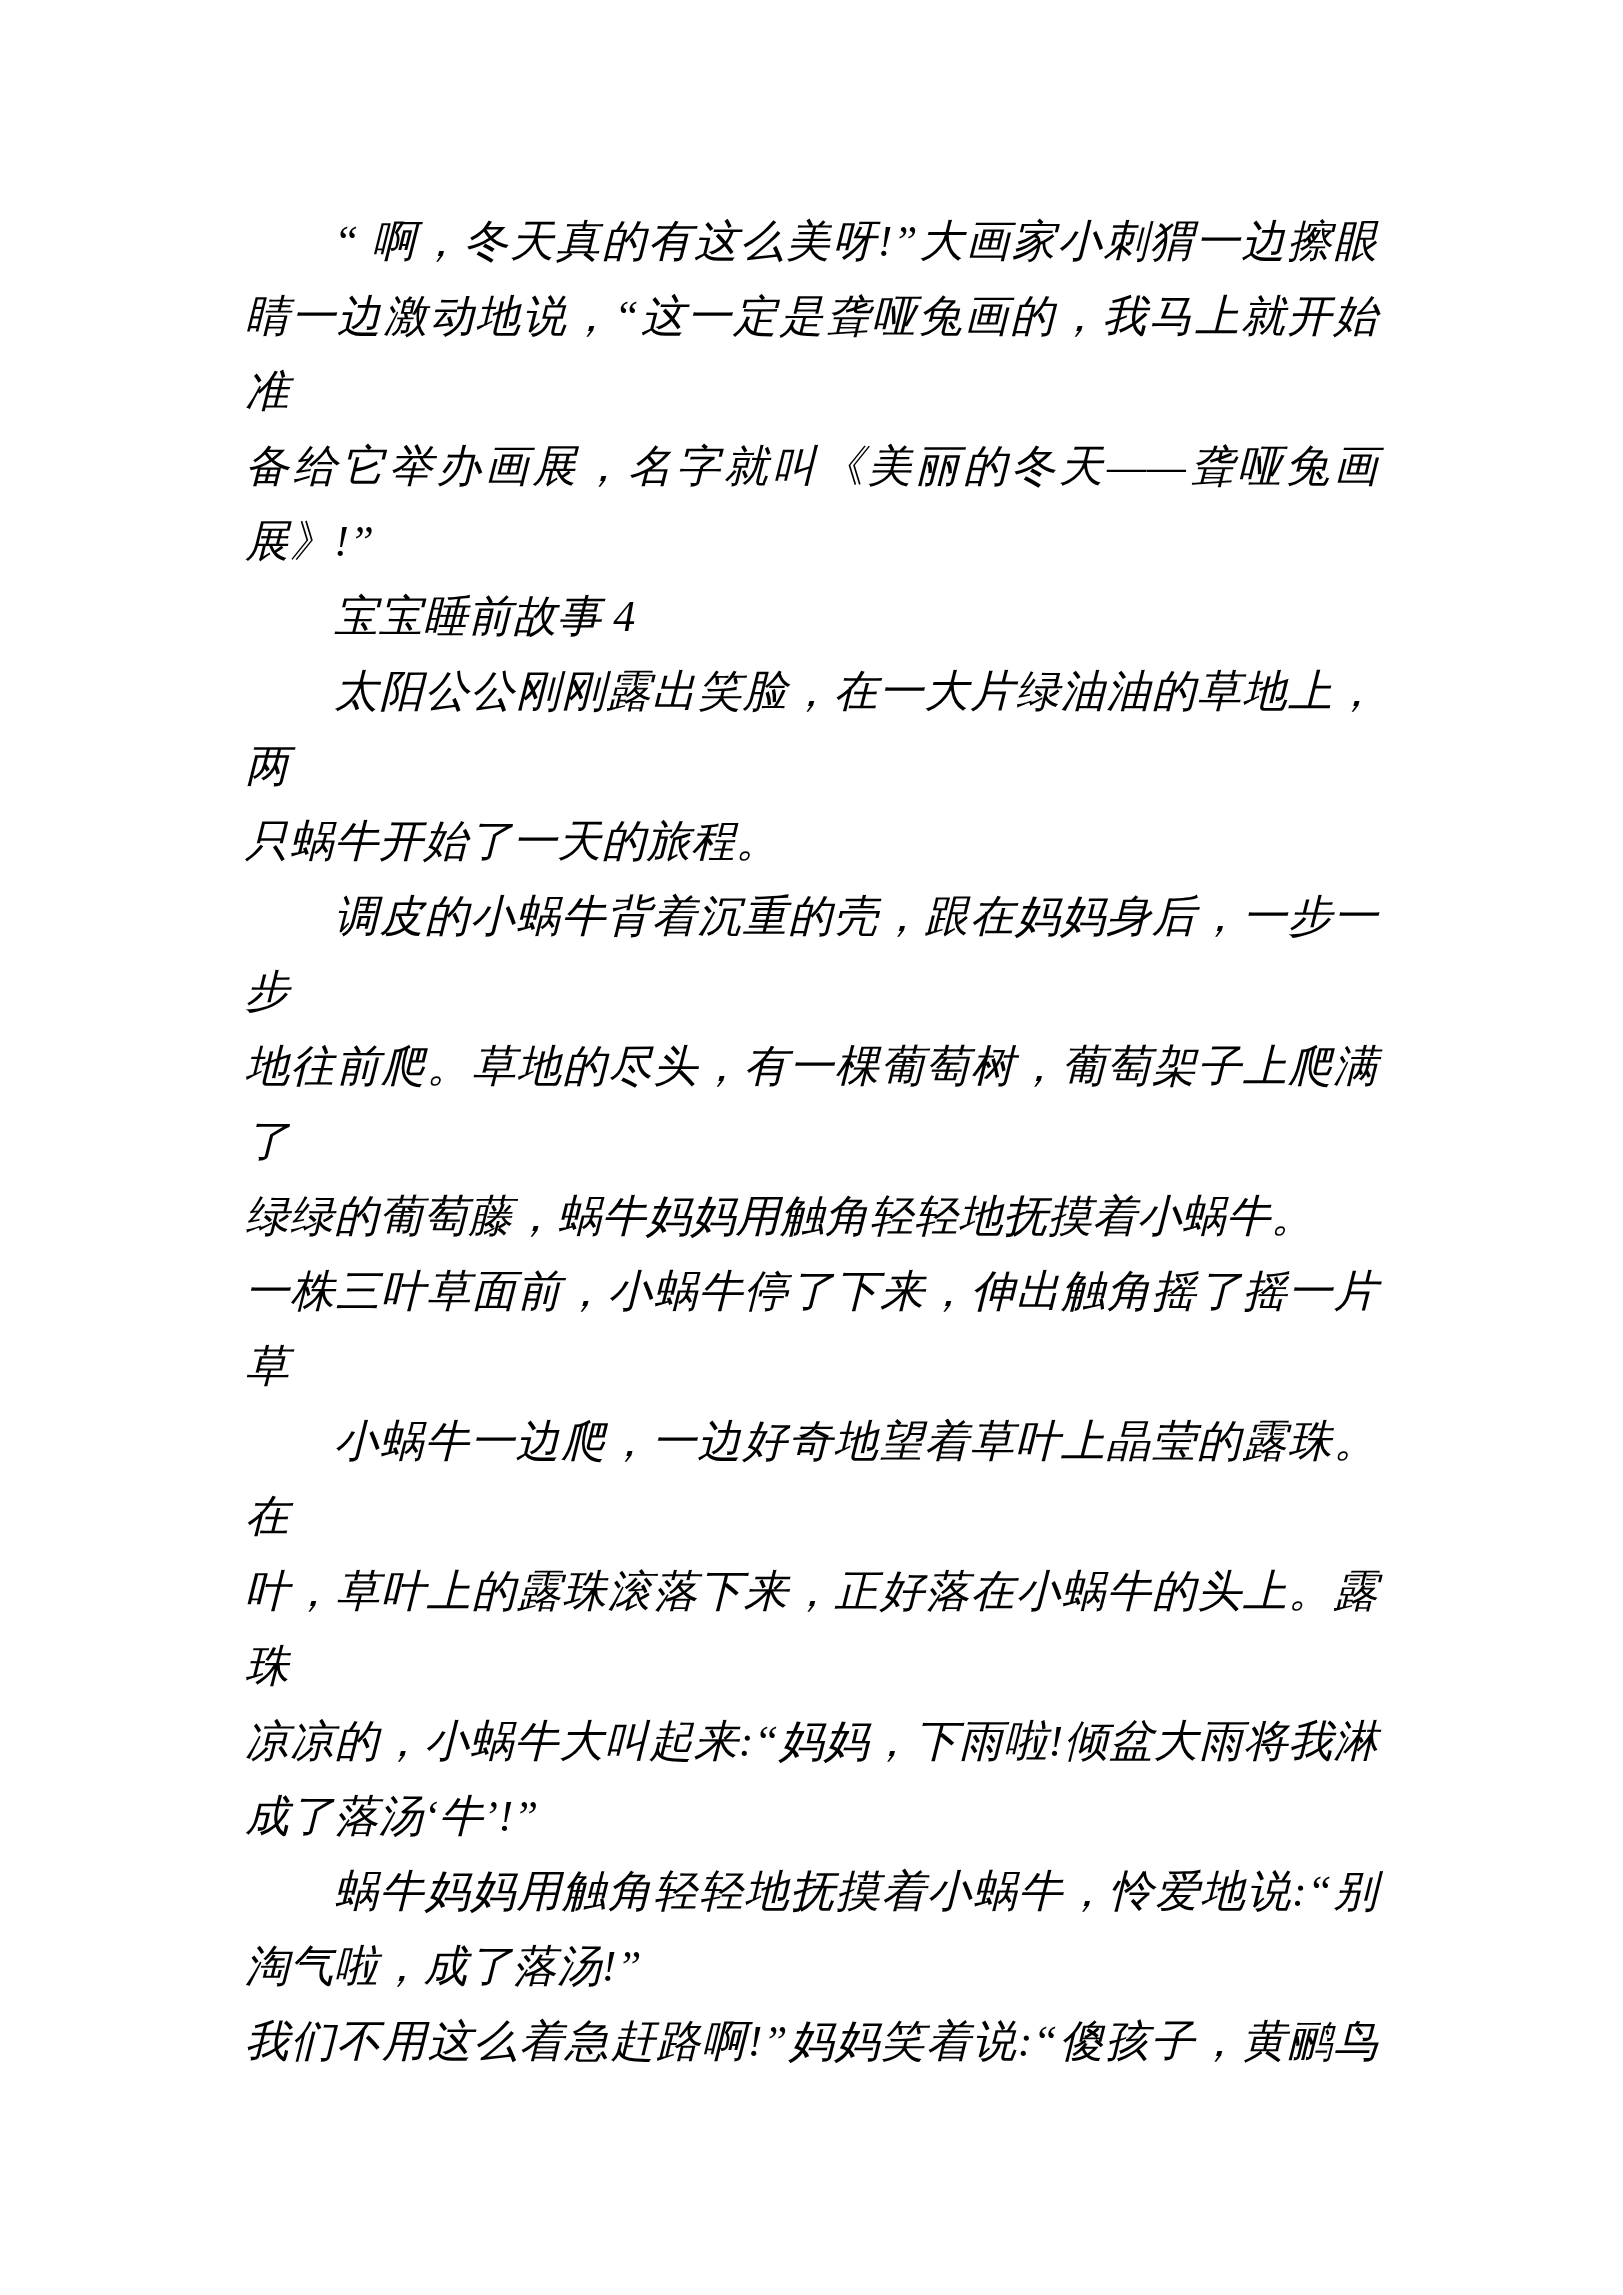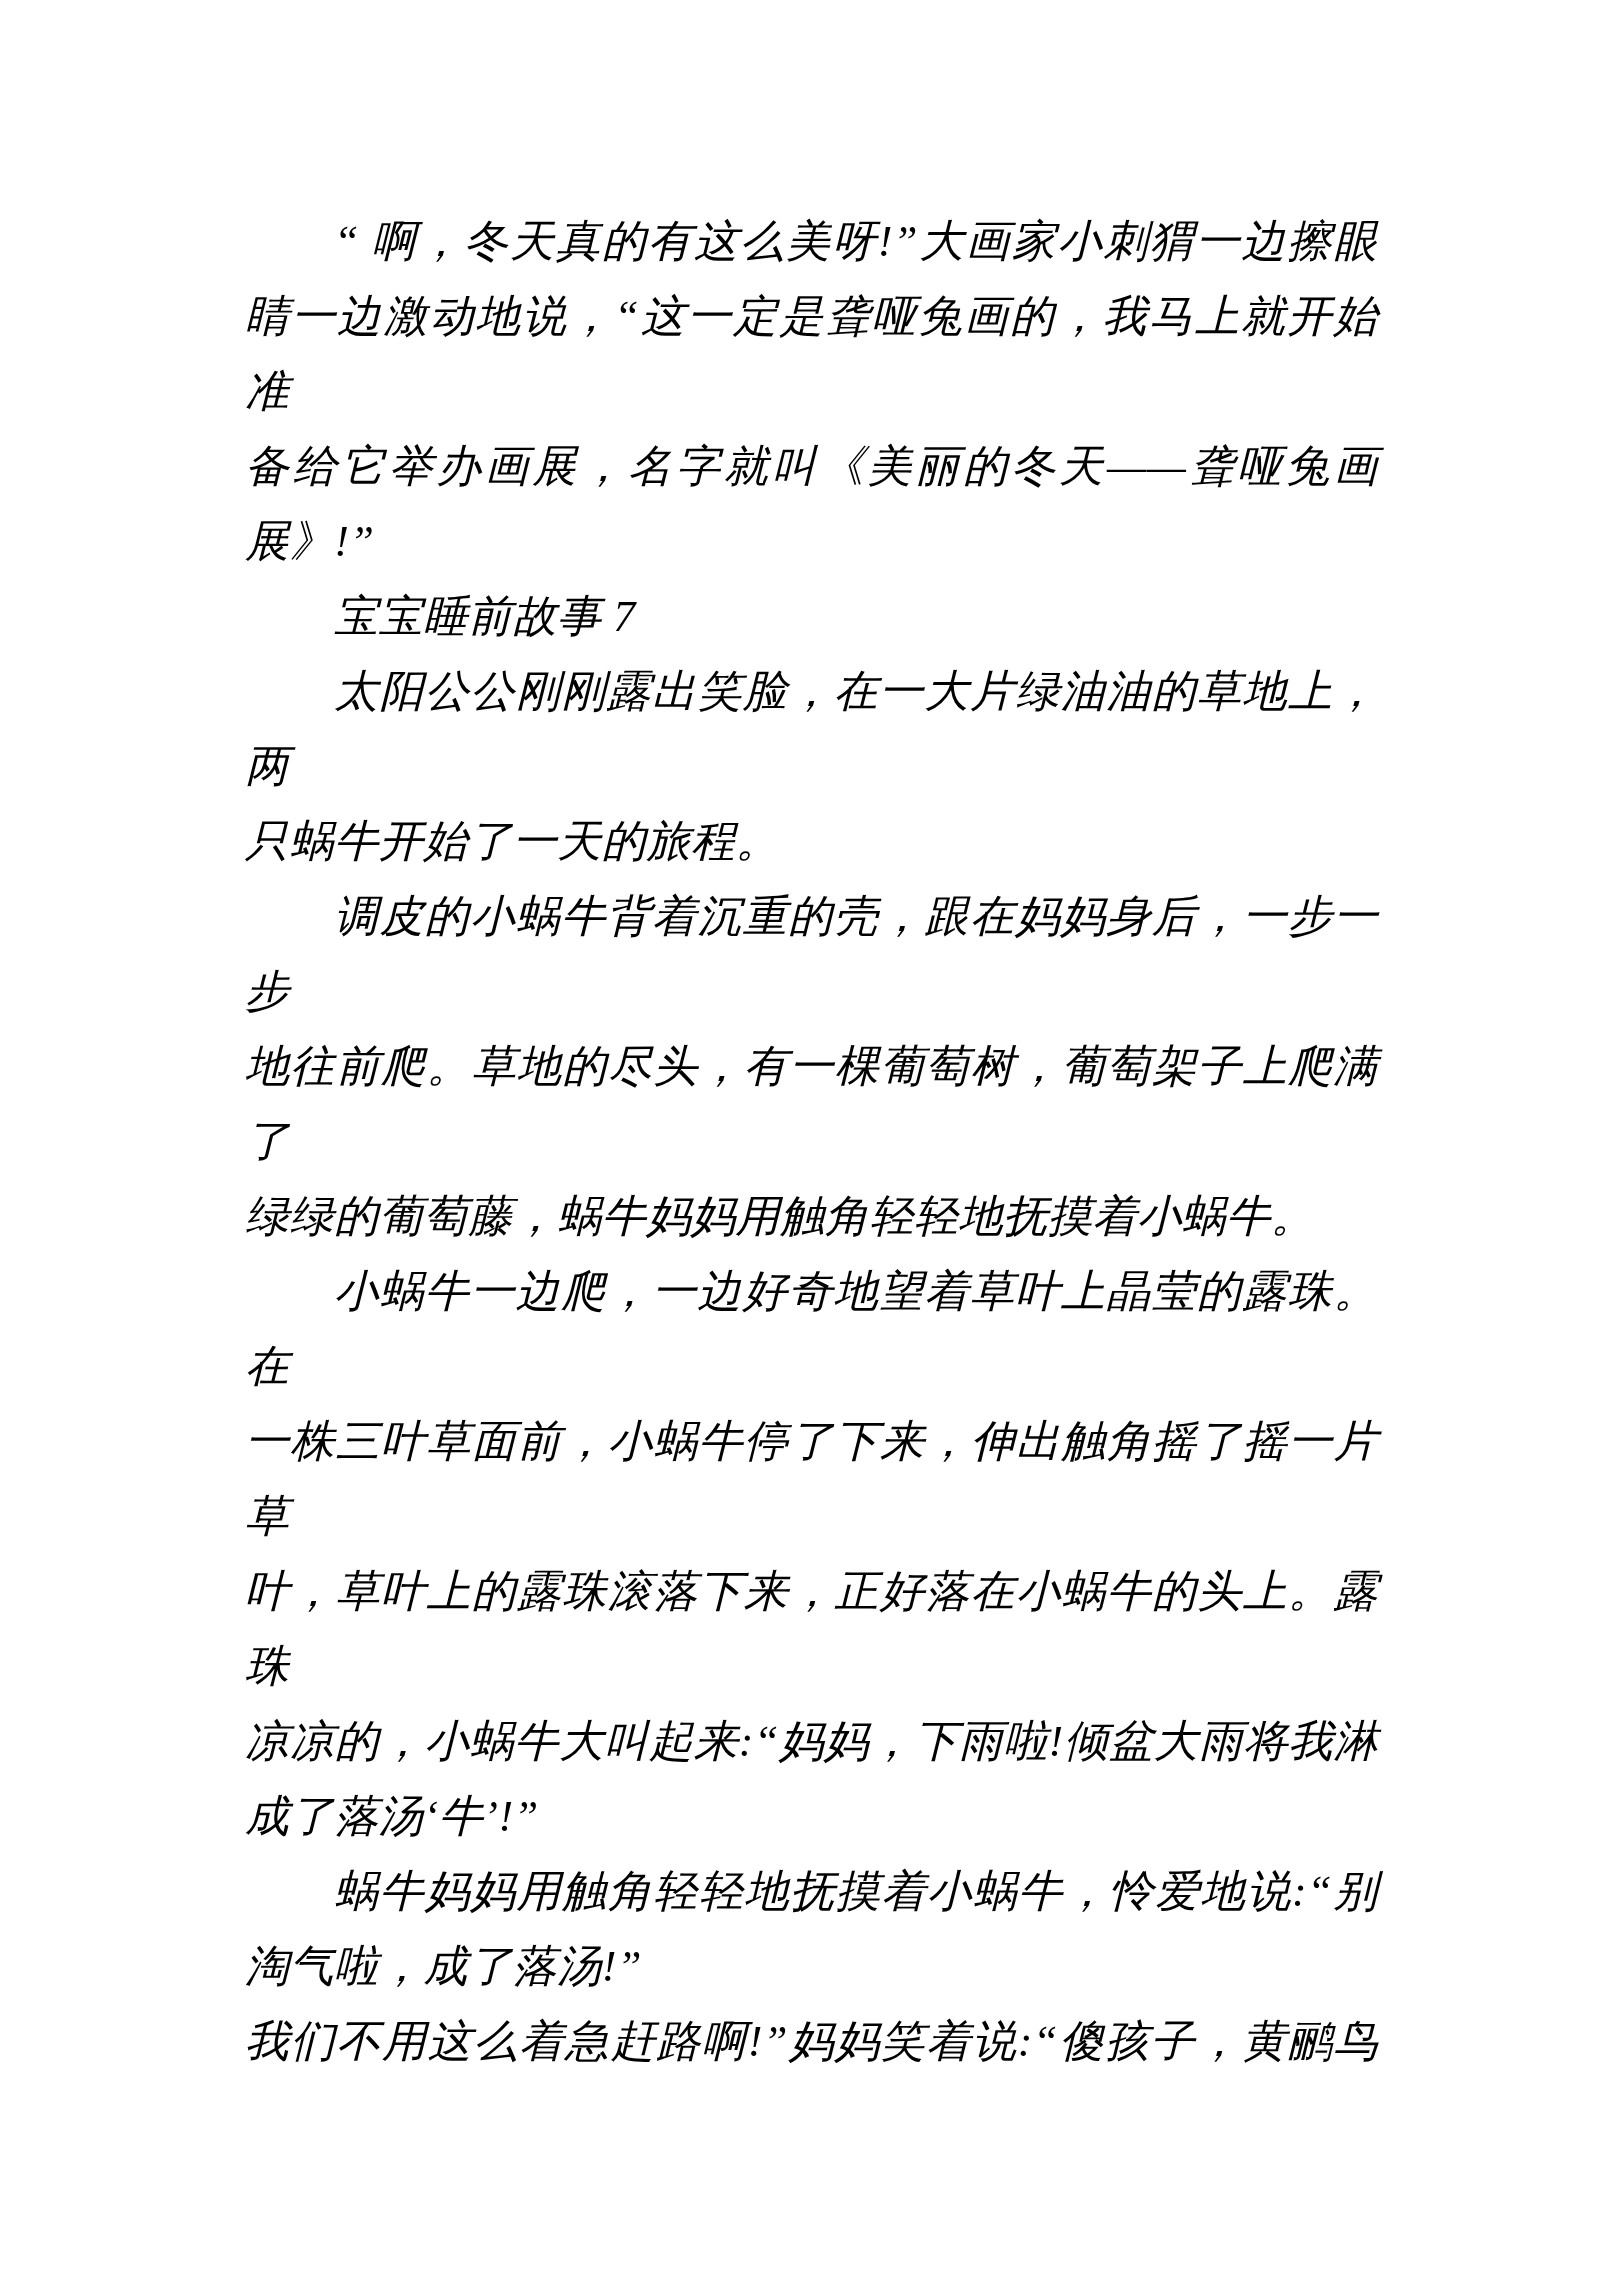--- a/index.html
+++ b/index.html
@@ -50,28 +50,28 @@
 </style>
 </head>
 <body>
 
 <div class="page">
   <div class="text-block">
     <div class="line indent fill">“ 啊，冬天真的有这么美呀!”大画家小刺猬一边擦眼</div>
     <div class="line fill">睛一边激动地说，“这一定是聋哑兔画的，我马上就开始准</div>
     <div class="line fill">备给它举办画展，名字就叫《美丽的冬天——聋哑兔画</div>
     <div class="line">展》!”</div>
-    <div class="line indent">宝宝睡前故事 7</div>
+    <div class="line indent">宝宝睡前故事 4</div>
     <div class="line indent fill">太阳公公刚刚露出笑脸，在一大片绿油油的草地上，两</div>
     <div class="line">只蜗牛开始了一天的旅程。</div>
     <div class="line indent fill">调皮的小蜗牛背着沉重的壳，跟在妈妈身后，一步一步</div>
     <div class="line fill">地往前爬。草地的尽头，有一棵葡萄树，葡萄架子上爬满了</div>
     <div class="line">绿绿的葡萄藤，蜗牛妈妈用触角轻轻地抚摸着小蜗牛。</div>
+    <div class="line fill">一株三叶草面前，小蜗牛停了下来，伸出触角摇了摇一片草</div>
     <div class="line indent fill">小蜗牛一边爬，一边好奇地望着草叶上晶莹的露珠。在</div>
-    <div class="line fill">一株三叶草面前，小蜗牛停了下来，伸出触角摇了摇一片草</div>
     <div class="line fill">叶，草叶上的露珠滚落下来，正好落在小蜗牛的头上。露珠</div>
     <div class="line fill">凉凉的，小蜗牛大叫起来:“妈妈，下雨啦!倾盆大雨将我淋</div>
     <div class="line">成了落汤‘牛’!”</div>
     <div class="line indent fill">蜗牛妈妈用触角轻轻地抚摸着小蜗牛，怜爱地说:“别</div>
     <div class="line">淘气啦，成了落汤!”</div>
     <div class="line fill">我们不用这么着急赶路啊!”妈妈笑着说:“傻孩子，黄鹂鸟</div>
 
   </div>
 </div>
 

